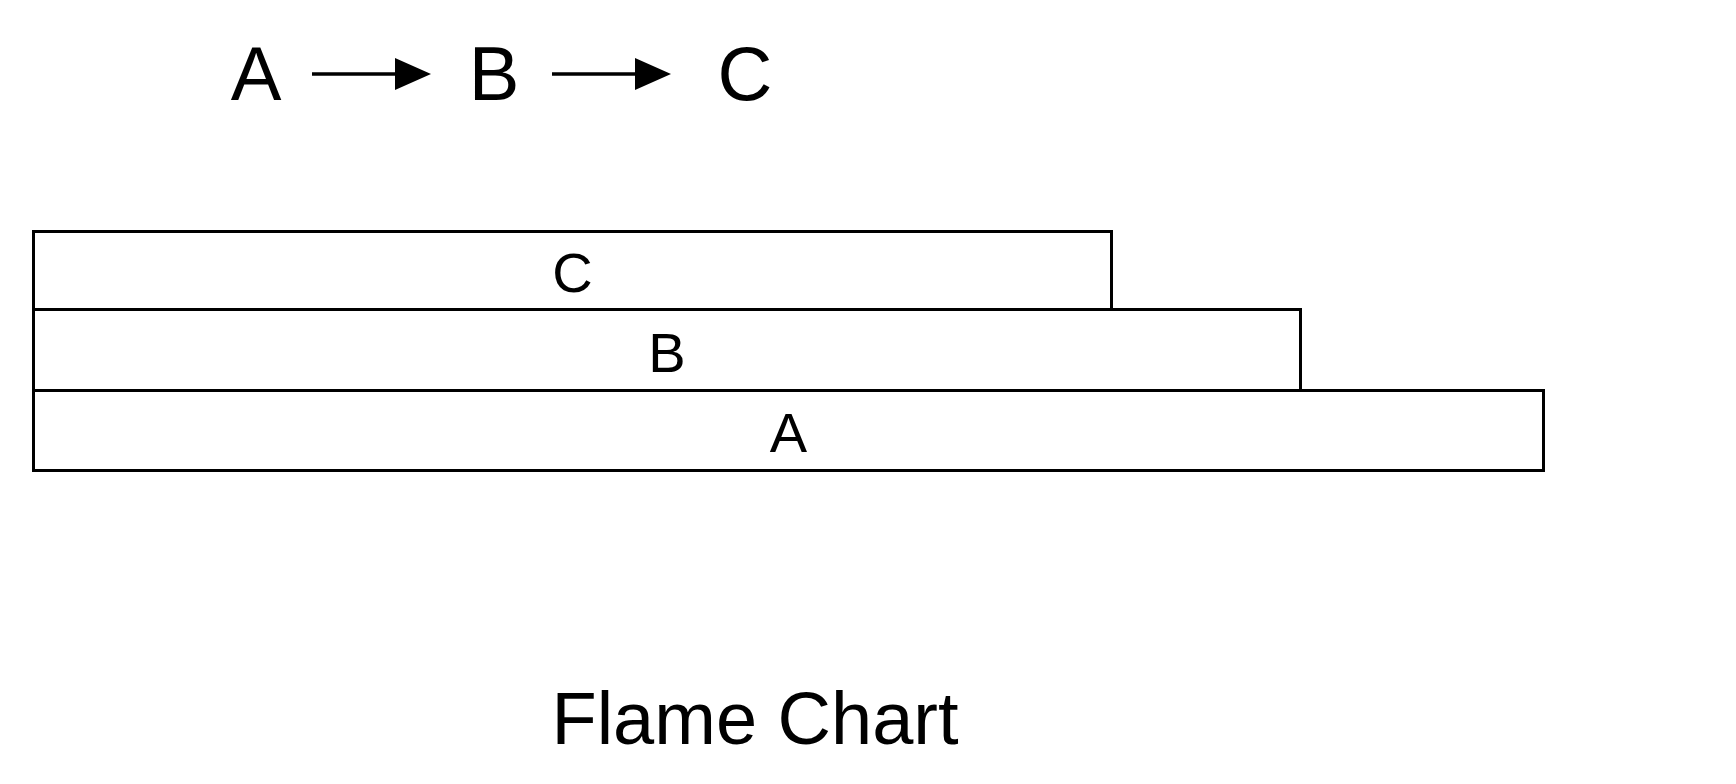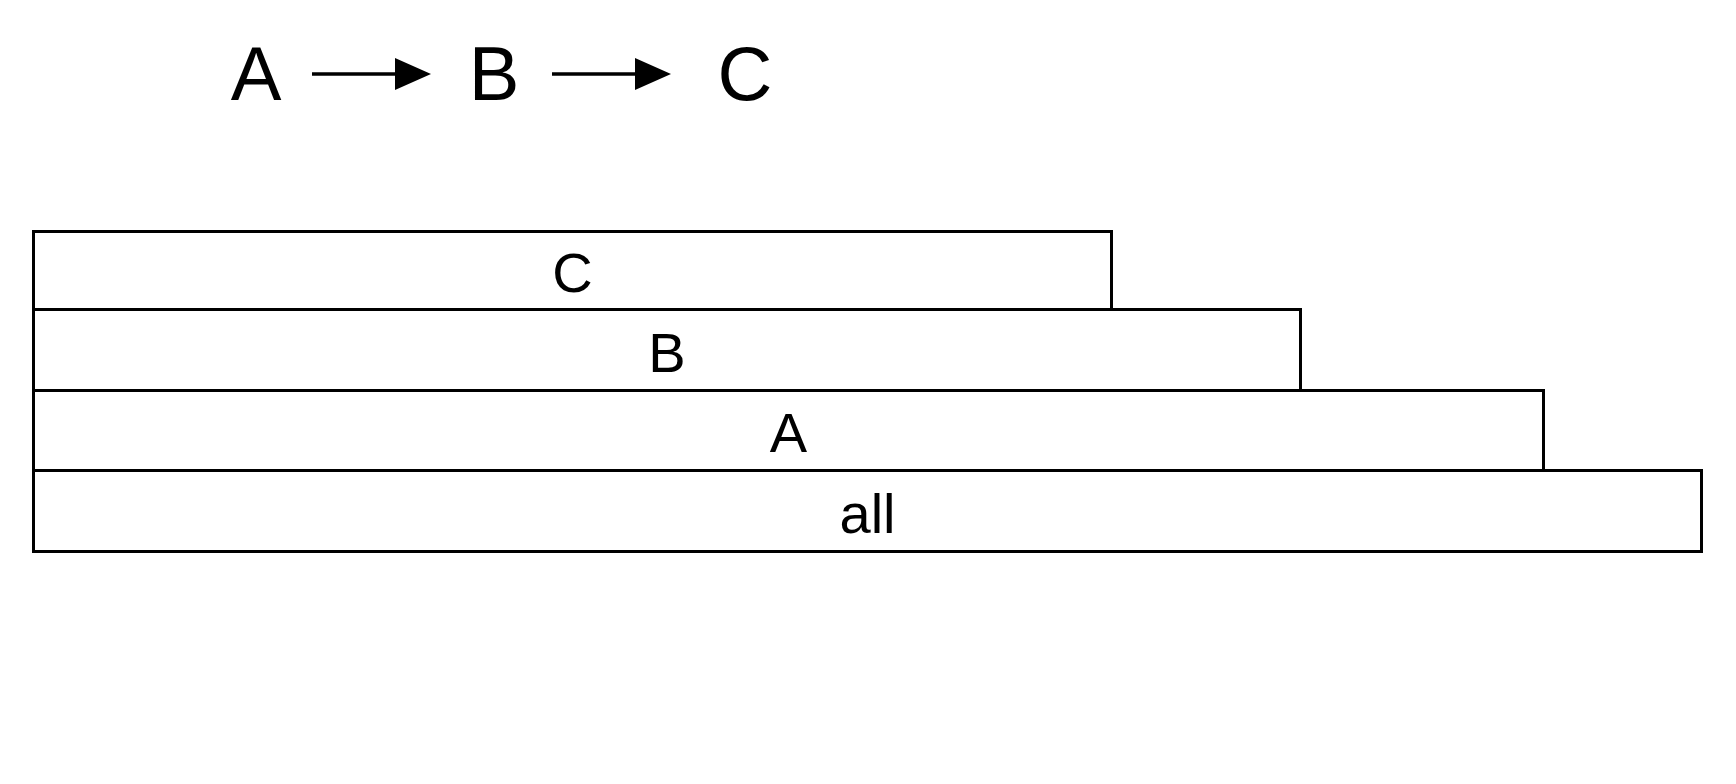--- a/index.html
+++ b/index.html
@@ -110,19 +110,17 @@
   <div class="flame">
     <div class="flame-bar flame-bar-c" style="width: 1081px;">
       <span class="bar-label">C</span>
     </div>
     <div class="flame-bar flame-bar-b" style="width: 1270px;">
       <span class="bar-label">B</span>
     </div>
     <div class="flame-bar flame-bar-a" style="width: 1513px;">
       <span class="bar-label">A</span>
     </div>
-    <div class="flame-bar flame-bar-all" style="width: 1671px;">
-      <span class="bar-label">all</span>
-    </div>
   </div>
 
+  <div class="chart-title">Flame Chart</div>
 
 </div>
 
 </body></html>

